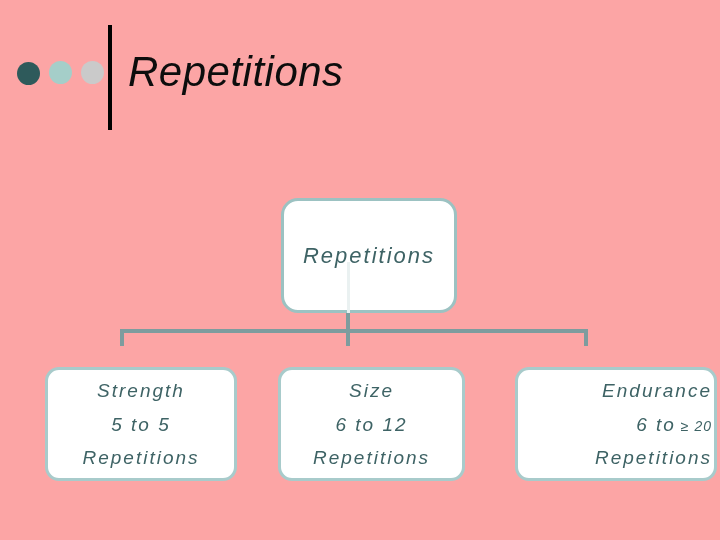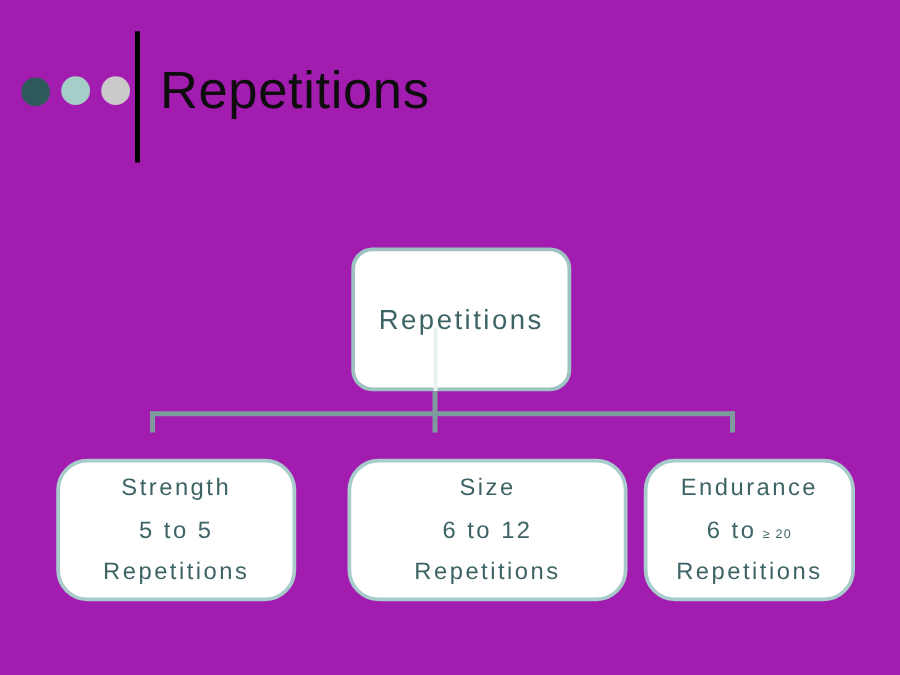--- a/index.html
+++ b/index.html
@@ -1,18 +1,18 @@
 <!DOCTYPE html>
 <html><head>
 <meta charset="utf-8">
 <style>
   html,body { margin:0; padding:0; background:#fff; }
   .slide {
-    position:relative; width:720px; height:540px; background:#a21caf;
-    font-family:"Liberation Sans", sans-serif; overflow:hidden;
+    position:relative; width:720px; height:540px; background:#fca5a5;
+    font-family:"Liberation Sans", sans-serif; overflow:hidden;font-style:italic;
   }
   
   .dot { position:absolute; width:23px; height:23px; border-radius:50%; }
   .dot1 { left:17px; top:62px; background:#2E5A5B; }
   .dot2 { left:49px; top:61px; background:#A5CEC9; }
   .dot3 { left:81px; top:61px; background:#CACACA; }
   .vrule { position:absolute; left:108px; top:25px; width:4px; height:105px; background:#000000; }
   .title {
     position:absolute; left:128px; top:47px; margin:0;
     font-size:42px; line-height:50px; font-weight:400; color:#0d0d0d; letter-spacing:0.5px;
@@ -24,29 +24,29 @@
     display:flex; flex-direction:column; align-items:center; justify-content:center;
     color:#3E6365; text-align:center;
   }
   .root-box {
     left:281px; top:198px; width:176px; height:115px;
     border:3px solid #9CC2C2; border-radius:17px;
     font-size:22px; letter-spacing:2px;
   }
   .child-box {
     top:367px; height:114px;
-    border:3px solid #A8CBCB; border-radius:25px;
+    border:3px solid #A8CBCB; border-radius:14px;
     font-size:19px; letter-spacing:2px;
     justify-content:space-between; padding:10px 2px 9px;
   }
   .child-0 { left:45px;  width:192px; }
-  .child-1 { left:278px; width:224px; }
-  .child-2 { left:515px; width:169px; }
+  .child-1 { left:278px; width:187px; }
+  .child-2 { left:515px; width:202px;align-items:flex-end; }
   .line { white-space:nowrap; }
-  .range-suffix { font-size:10px; letter-spacing:1px; margin-left:5px; }
+  .range-suffix { font-size:14px; letter-spacing:1px; margin-left:5px; }
   .range-suffix:empty { display:none; margin:0; }
   
   .conn { position:absolute; background:#7E9C9E; }
   .conn-faint { position:absolute; left:347px; top:262px; width:3px; height:51px; background:#EAF1F1; }
   .conn-stem  { left:346px; top:313px; width:4px; height:33px; }
   .conn-h     { left:120px; top:329px; width:468px; height:4px; }
   .conn-stub-l{ left:120px; top:329px; width:4px; height:17px; }
   .conn-stub-r{ left:584px; top:329px; width:4px; height:17px; }
 </style>
 </head>

